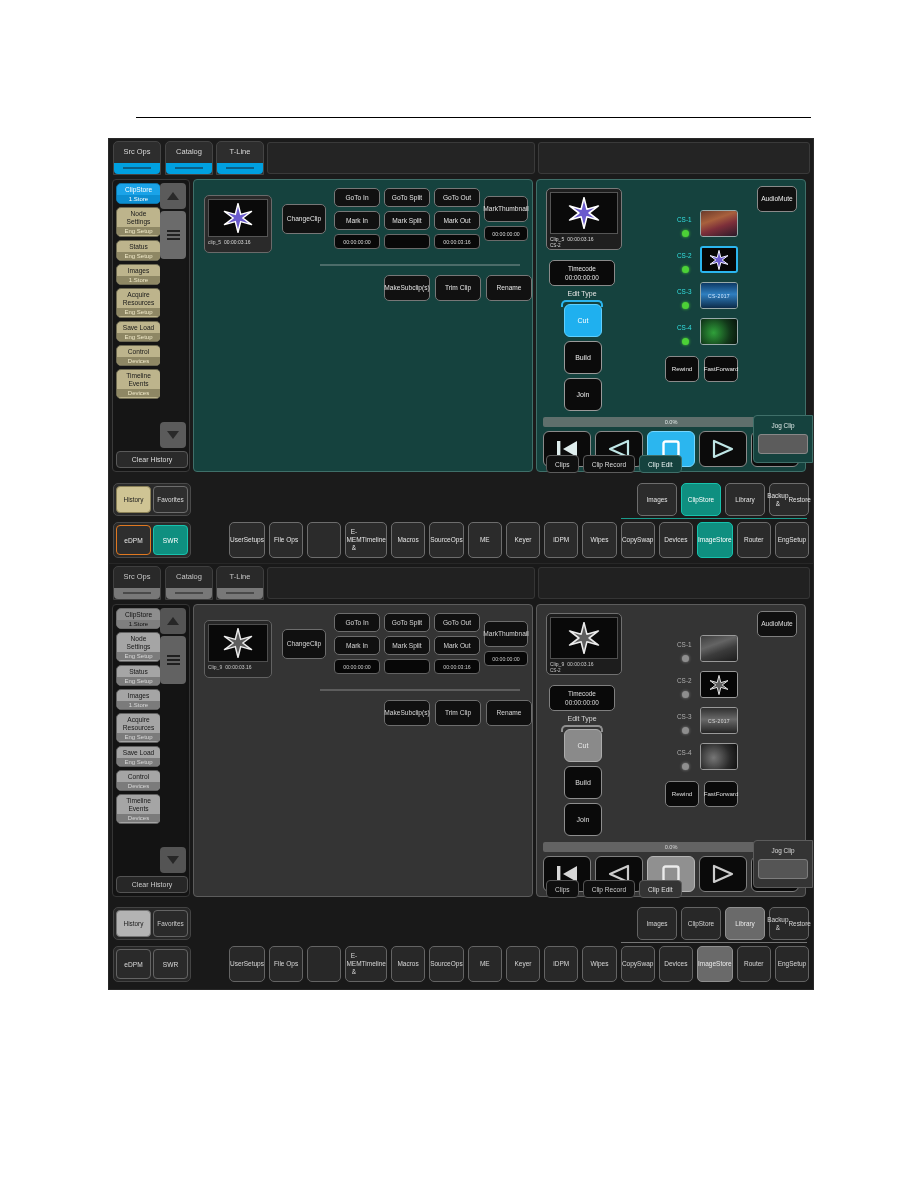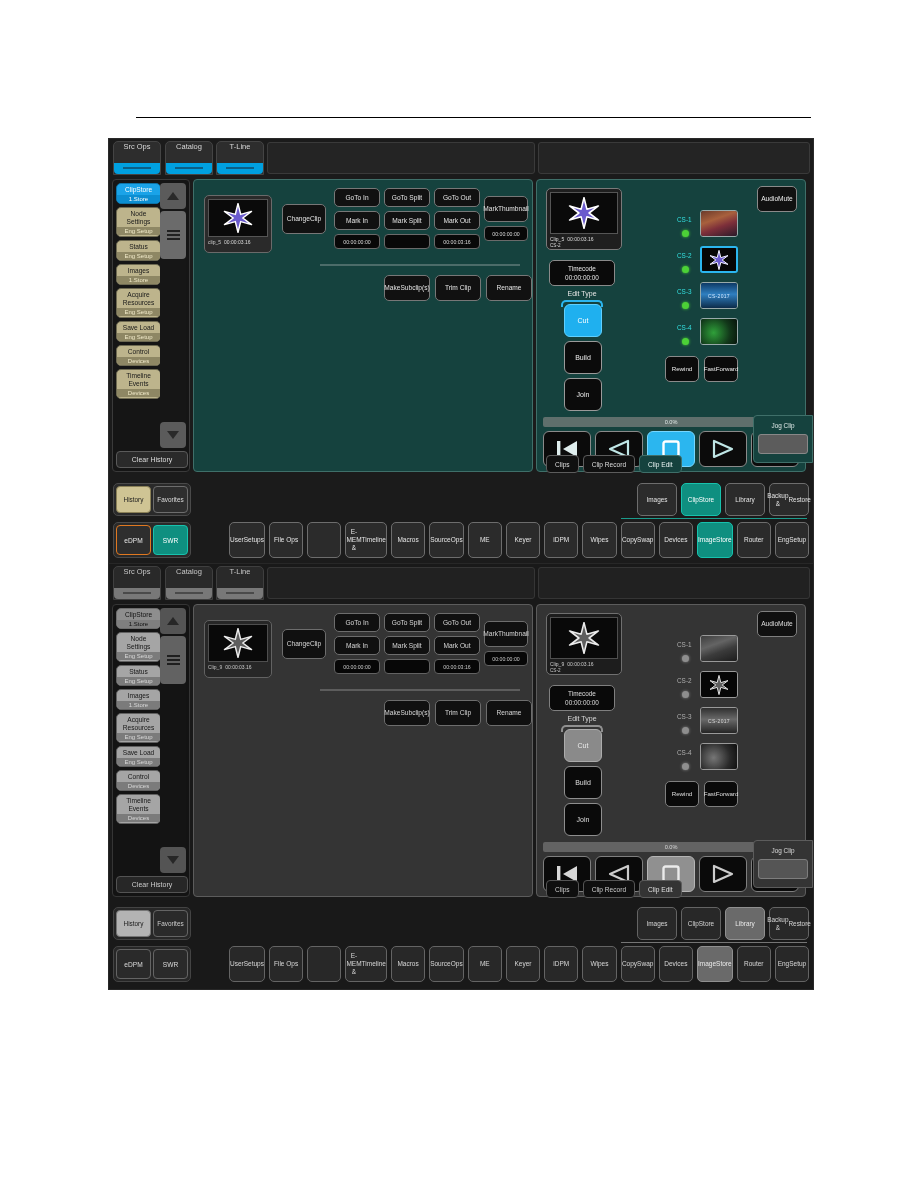--- a/index.html
+++ b/index.html
@@ -22,20 +22,21 @@
   .panel.p2 { top:563px; height:427px; filter: grayscale(100%) brightness(0.92); }
 
   
   .tabstrip { position:relative; height:38px; background:#1b1b1b; }
   .ttab {
     position:absolute; top:2px; width:48px; height:34px;
     background:#2d2d2d; border:1px solid #444;
     border-radius:5px 5px 0 0;
     color:#d8d8d8; font-size:7.5px;
     display:flex; align-items:flex-start; justify-content:center;
+    padding-top:5px;
   }
   .ttab .ubar {
     position:absolute; left:0; right:0; bottom:0; height:11px;
     background:#00a0e0; border-radius:0 0 4px 4px;
   }
   .ttab .ubar::after {
     content:""; position:absolute; left:9px; right:9px; top:4px; height:2px;
     background:#0c5f86;
   }
   .ttab.t1 { left:4px; }

